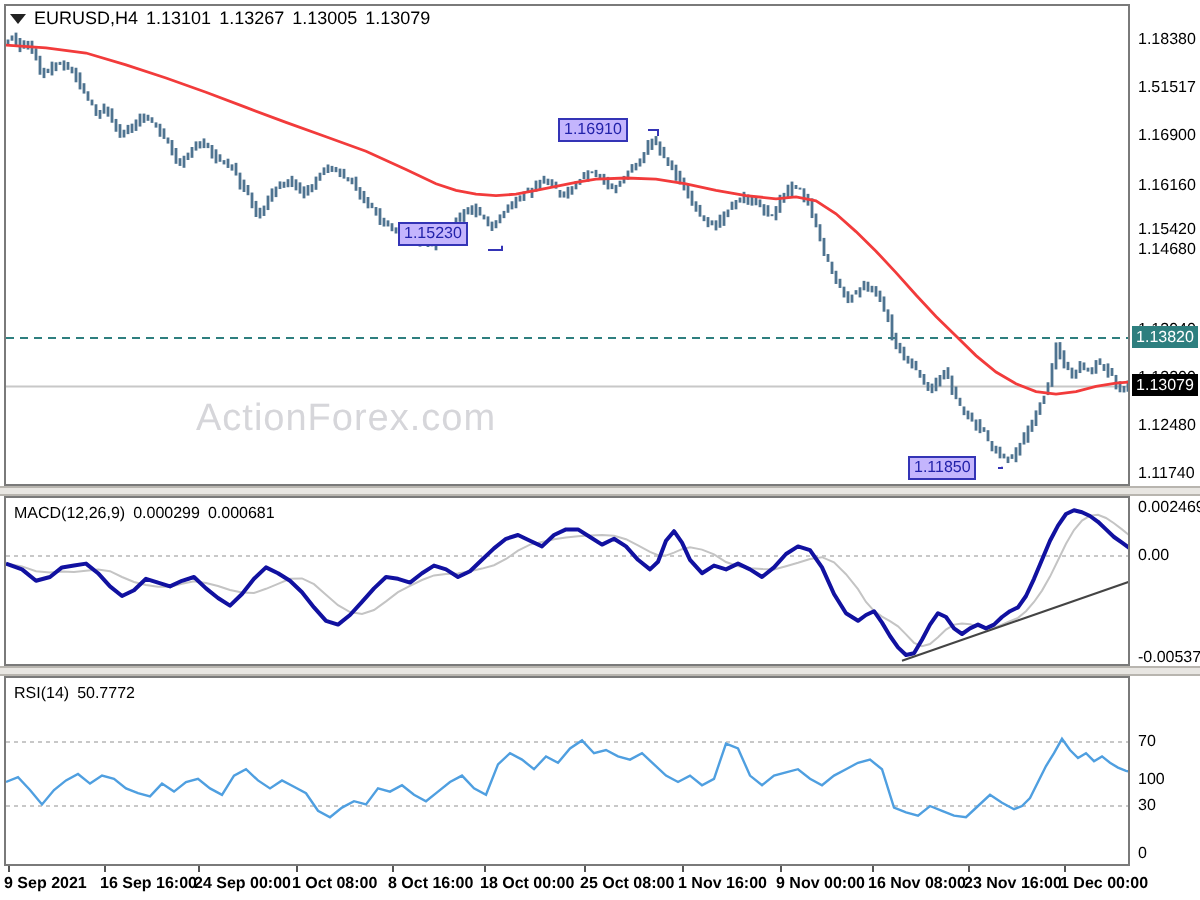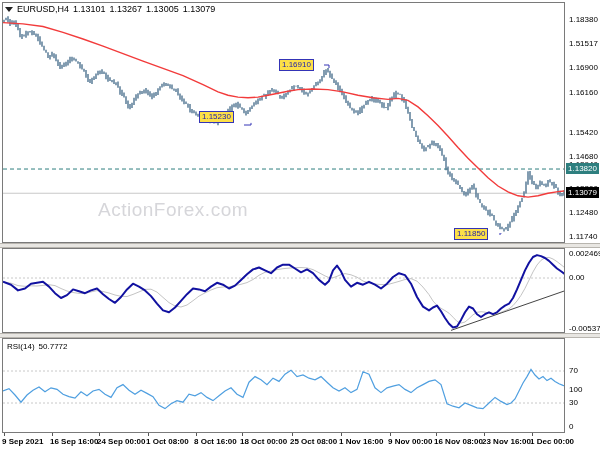--- a/index.html
+++ b/index.html
@@ -7,21 +7,21 @@
        font-family:"Liberation Sans",sans-serif;-webkit-font-smoothing:none;}
   .panel{position:absolute;left:2px;width:563px;background:#fff;border:1px solid #7a7a7a;box-sizing:border-box;}
   #main-panel{top:2px;height:241px;}
   #macd-panel{top:248px;height:85px;}
   #rsi-panel{top:338px;height:95px;padding-left:12px;}
   .splitter{position:absolute;left:0;width:600px;height:5px;background:#e8e6e2;border-top:1px solid #b8b5af;border-bottom:1px solid #b8b5af;box-sizing:border-box;}
   #split1{top:243px;} #split2{top:333px;}
   svg{position:absolute;top:0;left:0;}
   .axis-label{position:absolute;left:569px;font-size:8px;color:#000;white-space:nowrap;line-height:9px;}
   .badge{position:absolute;left:566px;width:33px;height:11px;font-size:8px;line-height:11px;color:#fff;text-align:center;z-index:5;}
-  .ann-box{position:absolute;border:1px solid #3434b6;background:#fde047;color:#2222aa;font-size:8px;line-height:10px;padding:0 2px;z-index:4;white-space:nowrap;}
+  .ann-box{position:absolute;border:1px solid #3434b6;background:#c4b5fd;color:#2222aa;font-size:8px;line-height:10px;padding:0 2px;z-index:4;white-space:nowrap;}
   #info-bar{position:absolute;top:4px;left:5px;font-size:9px;color:#000;z-index:6;}
   #info-bar span{margin-right:4px;}
   #symbol-dropdown{display:inline-block;width:0;height:0;border-left:4px solid transparent;border-right:4px solid transparent;border-top:5px solid #222;margin-right:5px;vertical-align:middle;cursor:pointer;}
   .ind-label{position:absolute;top:3px;left:4px;font-size:8px;color:#000;z-index:6;}
   .ind-label span{margin-right:4px;}
   #watermark{position:absolute;top:199px;left:98px;font-size:19px;color:#d6d6da;letter-spacing:.5px;z-index:1;}
   #x-axis{position:absolute;top:433px;left:0;width:600px;height:17px;}
   .x-label{position:absolute;top:4px;font-size:8px;color:#000;white-space:nowrap;font-weight:bold;}
   .x-tick{position:absolute;top:0;width:1px;height:3px;background:#555;}
 </style>
@@ -330,20 +330,23 @@
 
 <div class="splitter" id="split1"></div>
 
 <div class="panel" id="macd-panel">
   <svg id="macd-svg" width="561" height="83">
       <line x1="0" y1="29" x2="561" y2="29" stroke="#c8c8c8" stroke-dasharray="2 2"></line>
       <polyline points="0.0,32.8 8.0,34.2 15.0,36.6 22.0,37.3 28.0,36.8 34.0,37.0 40.0,36.4 46.0,35.7 52.0,36.6 58.0,39.5 64.0,42.0 70.0,43.5 76.0,44.4 82.0,44.4 88.0,42.9 94.0,41.6 100.0,42.5 106.0,44.0 112.0,46.0 118.0,47.3 124.0,47.5 130.0,45.4 136.0,42.9 142.0,40.4 148.0,40.2 154.0,43.1 160.0,48.4 166.0,53.6 172.0,57.0 178.0,58.0 184.0,56.0 190.0,51.7 196.0,47.1 202.0,43.9 208.0,41.0 214.0,38.7 220.0,38.0 226.0,37.8 232.0,36.6 238.0,35.3 244.0,33.6 250.0,30.5 256.0,26.3 262.0,23.3 268.0,22.0 274.0,20.6 280.0,19.7 286.0,19.1 292.0,18.7 298.0,18.5 304.0,18.9 310.0,20.6 316.0,23.7 322.0,26.9 326.0,28.6 330.0,28.8 334.0,27.3 338.0,25.6 342.0,24.6 348.0,25.8 354.0,28.2 360.0,32.0 366.0,34.1 372.0,35.1 378.0,35.5 384.0,35.7 390.0,34.1 396.0,32.4 402.0,30.5 408.0,29.6 414.0,32.2 420.0,38.1 426.0,45.6 430.0,52.0 434.0,56.4 438.0,59.3 442.0,61.6 446.0,64.2 450.0,68.2 454.0,72.4 458.0,74.1 462.0,73.0 466.0,69.6 470.0,65.8 474.0,63.3 478.0,62.7 482.0,63.1 486.0,64.2 490.0,65.4 494.0,65.0 498.0,63.3 502.0,61.6 506.0,59.9 510.0,56.6 514.0,52.0 518.0,46.3 522.0,39.3 526.0,31.1 530.0,22.9 534.0,16.0 538.0,11.3 542.0,8.8 546.0,8.4 550.0,10.0 554.0,12.6 558.0,15.7 562.0,18.9 563.0,21.8" fill="none" stroke="#c4c4c4" stroke-width="1"></polyline>
       <polyline points="0.0,32.8 8.0,35.7 15.0,41.4 22.0,39.5 28.0,34.7 34.0,33.8 40.0,32.8 46.0,37.6 52.0,44.2 58.0,49.0 64.0,46.1 70.0,40.4 76.0,42.3 82.0,44.2 88.0,41.4 94.0,39.5 100.0,45.2 106.0,50.0 112.0,53.8 118.0,48.0 124.0,40.4 130.0,34.7 136.0,37.6 142.0,41.4 148.0,47.1 154.0,54.7 160.0,61.4 166.0,63.3 172.0,58.5 178.0,51.9 184.0,45.2 190.0,39.5 196.0,40.4 202.0,42.3 208.0,37.6 214.0,33.8 220.0,35.7 226.0,39.5 232.0,36.6 238.0,30.9 244.0,25.2 250.0,20.4 256.0,18.5 262.0,21.4 268.0,24.2 274.0,18.5 280.0,15.7 286.0,15.7 292.0,19.5 298.0,23.3 304.0,20.4 310.0,24.2 316.0,30.9 322.0,35.7 326.0,31.9 330.0,21.4 334.0,16.6 338.0,22.3 342.0,30.9 348.0,37.6 354.0,33.8 360.0,35.7 366.0,32.8 372.0,35.7 378.0,39.5 384.0,34.7 390.0,28.0 396.0,24.2 402.0,26.1 408.0,34.7 414.0,48.0 420.0,57.6 426.0,61.4 430.0,58.5 434.0,56.6 438.0,62.3 442.0,69.0 446.0,74.7 450.0,78.5 454.0,77.6 458.0,70.9 462.0,63.3 466.0,57.6 470.0,59.5 474.0,65.2 478.0,68.0 482.0,65.2 486.0,63.3 490.0,65.2 494.0,63.3 498.0,59.5 502.0,56.6 506.0,54.7 510.0,49.0 514.0,40.4 518.0,30.9 522.0,21.4 526.0,13.8 530.0,8.0 534.0,6.1 538.0,7.1 542.0,9.0 546.0,11.9 550.0,15.7 554.0,19.5 558.0,22.3 562.0,25.2 563.0,26.1" fill="none" stroke="#1111a0" stroke-width="2" stroke-linejoin="round"></polyline>
       <line x1="448" y1="81.38095238095238" x2="563" y2="41.38095238095238" stroke="#444" stroke-width="1"></line>
     </svg>
+  <div class="ind-label">
+    <span>MACD(12,26,9)</span><span>0.000299</span><span>0.000681</span>
+  </div>
 </div>
 
 <div class="splitter" id="split2"></div>
 
 <div class="panel" id="rsi-panel">
   <svg id="rsi-svg" width="561" height="93">
       <line x1="0" y1="32" x2="561" y2="32" stroke="#c8c8c8" stroke-dasharray="2 2"></line>
       <line x1="0" y1="64" x2="561" y2="64" stroke="#c8c8c8" stroke-dasharray="2 2"></line>
       <polyline points="0.0,52.0 6.0,49.6 12.0,56.0 18.0,63.2 24.0,56.0 30.0,51.2 36.0,48.0 42.0,52.8 48.0,48.8 54.0,50.4 60.0,55.2 66.0,57.6 72.0,59.2 78.0,52.8 84.0,56.8 90.0,52.0 96.0,50.4 102.0,55.2 108.0,58.4 114.0,48.8 120.0,45.6 126.0,51.2 132.0,55.2 138.0,51.2 144.0,54.4 150.0,57.6 156.0,66.4 162.0,69.6 168.0,64.8 174.0,61.6 180.0,63.2 186.0,55.2 192.0,56.8 198.0,53.6 204.0,58.4 210.0,61.6 216.0,56.8 222.0,52.0 228.0,48.8 234.0,55.2 240.0,58.4 246.0,43.2 252.0,37.6 258.0,40.8 264.0,45.6 270.0,39.2 276.0,42.4 282.0,35.2 288.0,31.2 294.0,37.6 300.0,36.0 306.0,39.2 312.0,40.8 318.0,37.6 324.0,43.2 330.0,48.8 336.0,52.0 342.0,48.8 348.0,53.6 354.0,50.4 360.0,32.8 366.0,35.2 372.0,48.8 378.0,53.6 384.0,48.8 390.0,47.2 396.0,45.6 402.0,50.4 408.0,53.6 414.0,48.8 420.0,45.6 426.0,42.4 432.0,40.8 438.0,45.6 444.0,64.8 450.0,67.2 456.0,68.8 462.0,64.0 468.0,66.4 474.0,68.8 480.0,69.6 486.0,64.0 492.0,58.4 498.0,62.4 504.0,65.6 508.0,64.0 512.0,60.0 516.0,52.0 520.0,44.0 524.0,37.6 528.0,30.4 532.0,36.0 536.0,40.0 540.0,37.6 544.0,41.6 548.0,39.2 552.0,42.4 556.0,44.8 560.0,46.4 563.0,47.2" fill="none" stroke="#4f9fe0" stroke-width="1.2"></polyline>
     </svg>
@@ -376,22 +379,22 @@
     <div class="x-tick" style="left: 484px;"></div>
     <div class="x-label" style="left: 482px;">23 Nov 16:00</div>
     <div class="x-tick" style="left: 532px;"></div>
     <div class="x-label" style="left: 530px;">1 Dec 00:00</div>
   </div>
 
 <div class="axis-label" style="top: 15px;">1.18380</div>
 <div class="axis-label" style="top: 39px;">1.51517</div>
 <div class="axis-label" style="top: 63px;">1.16900</div>
 <div class="axis-label" style="top: 88px;">1.16160</div>
-<div class="axis-label" style="top: 128px;">1.15420</div>
-<div class="axis-label" style="top: 152px;">1.14680</div>
+<div class="axis-label" style="top: 110px;">1.15420</div>
+<div class="axis-label" style="top: 120px;">1.14680</div>
 <div class="axis-label" style="top: 160px;">1.13940</div>
 <div class="axis-label" style="top: 184px;">1.13200</div>
 <div class="axis-label" style="top: 208px;">1.12480</div>
 <div class="axis-label" style="top: 232px;">1.11740</div>
 <div class="badge" style="top: 163px; background: rgb(46, 127, 127);">1.13820</div>
 <div class="badge" style="top: 187px; background: rgb(0, 0, 0);">1.13079</div>
 <div class="ann-box" style="left: 279px; top: 59px;">1.16910</div>
 <div class="ann-box" style="left: 199px; top: 111px;">1.15230</div>
 <div class="ann-box" style="left: 454px; top: 228px;">1.11850</div>
 <div class="axis-label" style="top: 249px;">0.002469</div>

